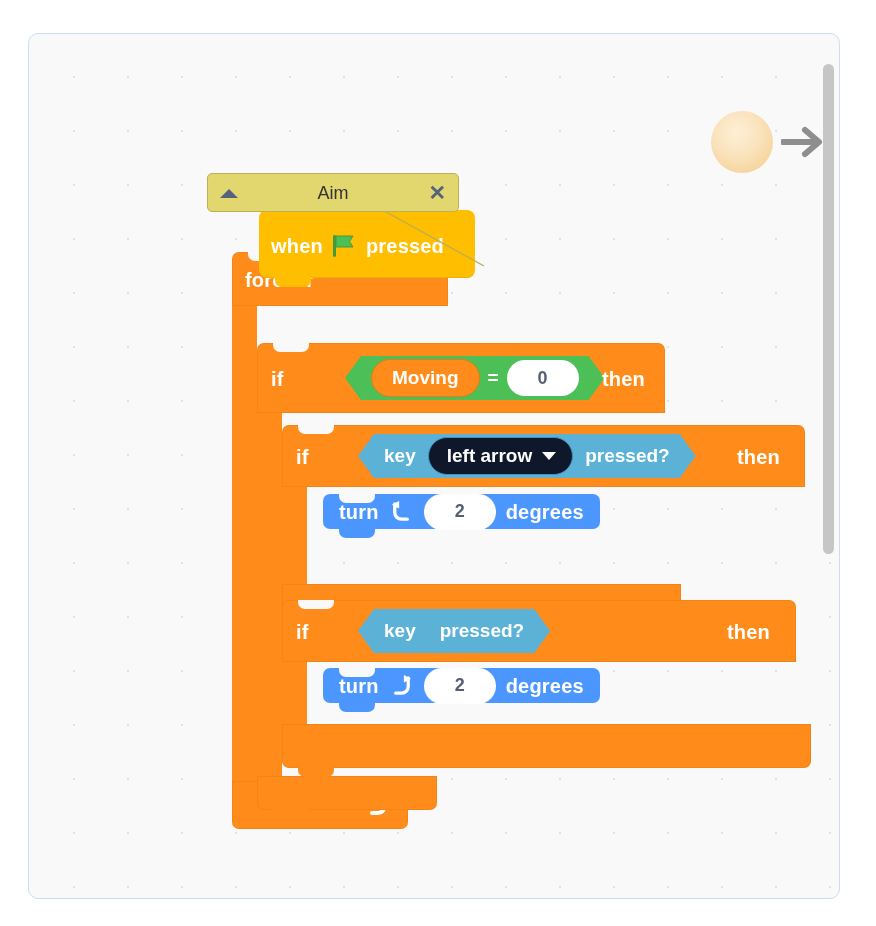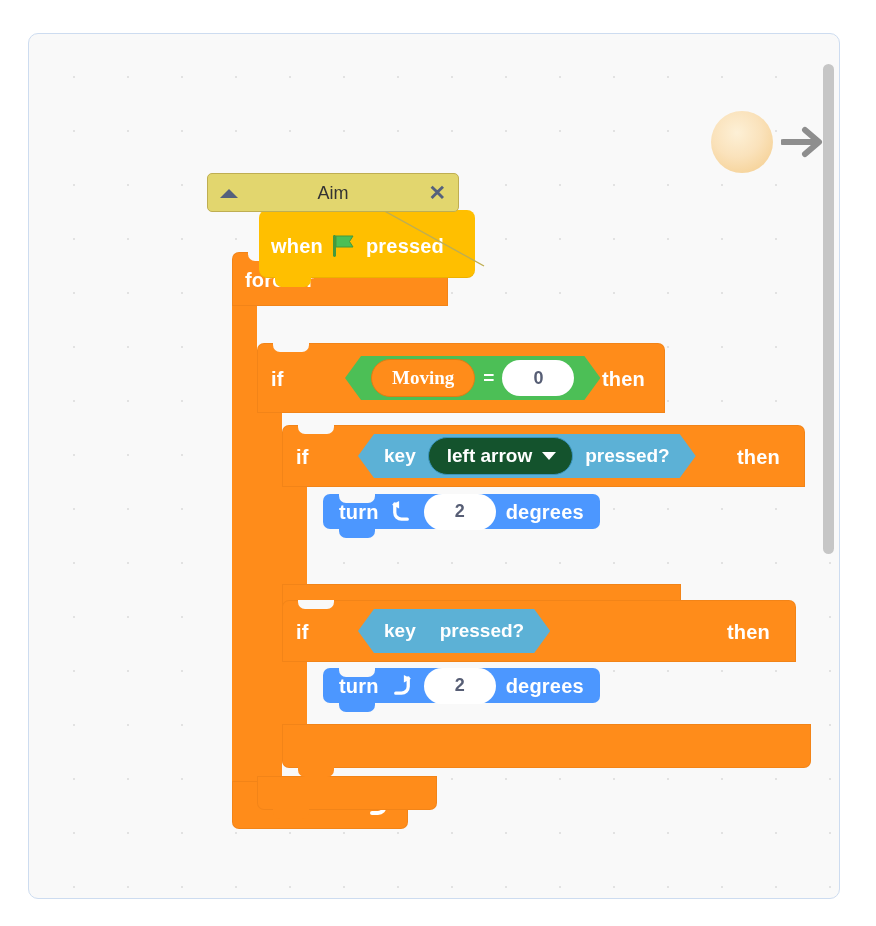--- a/index.html
+++ b/index.html
@@ -120,32 +120,32 @@
   .bool-green { background: #4cbf56; }
   .bool-blue  { background: #5cb1d6; }
 
   .var-oval {
     background: #ff8c1a;
     border: 1px solid #e07d14;
     border-radius: 22px;
     height: 36px;
     display: flex; align-items: center; justify-content: center;
     padding: 0 20px;
-    color: #fff; font-size: 19px; font-weight: bold; font-family: Liberation Serif, serif;
+    color: #fff; font-size: 19px; font-weight: bold;
   }
   .num-oval {
     background: #ffffff;
     border-radius: 22px;
     height: 36px; min-width: 44px;
     display: flex; align-items: center; justify-content: center;
     padding: 0 14px;
     color: #575e75; font-size: 18px; font-weight: bold;
   }
   .drop-oval {
-    background: #14532d;
+    background: #0f172a;
     border: 1px solid #3a93ba;
     border-radius: 22px;
     height: 36px;
     display: flex; align-items: center; gap: 10px;
     padding: 0 16px 0 18px;
     color: #fff; font-size: 19px; font-weight: bold;
   }
   .caret { width: 0; height: 0; border-left: 7px solid transparent; border-right: 7px solid transparent; border-top: 8px solid #fff; }
 
   .eq-sign { color: #fff; font-size: 19px; font-weight: bold; margin: 0 8px; }

